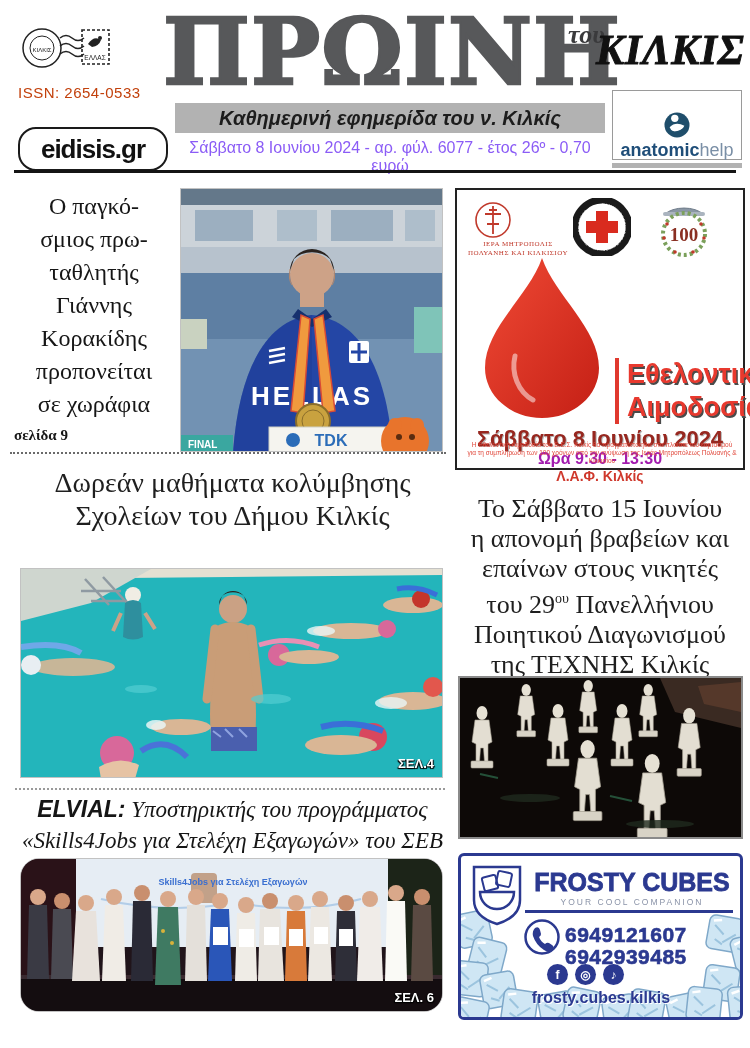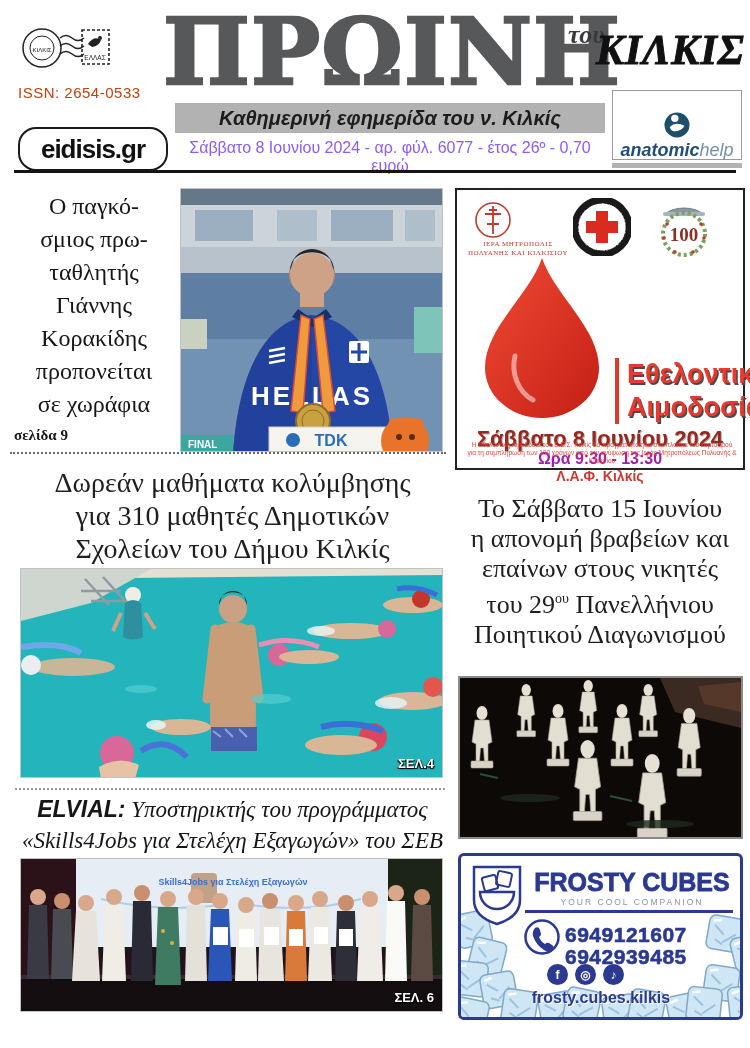--- a/index.html
+++ b/index.html
@@ -38,21 +38,21 @@
   }
   .stamps{ left:20px; top:26px; }
   .site-badge{
     left:18px; top:127px; width:150px; height:44px; border:2.5px solid #1a1a1a; border-radius:18px;
     display:flex; align-items:center; justify-content:center;
     font-family:"Liberation Sans", sans-serif; font-weight:bold; font-size:26px; color:#111;
     letter-spacing:-1px;
   }
   .sponsor-box{
     left:612px; top:90px; width:130px; height:70px; border:1px solid #9a9a9a; background:#fff;
-    display:flex; flex-direction:column; align-items:center; justify-content:flex-start; padding-top:20px;font-style:italic;
+    display:flex; flex-direction:column; align-items:center; justify-content:flex-start; padding-top:20px;
   }
   .sponsor-text{ font-family:"Liberation Sans", sans-serif; font-size:18px; line-height:1; margin-top:2px; }
   .sponsor-text .b{ font-weight:bold; color:#1f4e79; }
   .sponsor-text .l{ font-weight:normal; color:#7a8fa6; }
   .sponsor-underbar{ left:612px; top:163px; width:130px; height:5px; background:#b2b2b2; }
   .main-rule{ left:14px; top:170px; width:722px; height:3px; background:#141414; }
 
   
   .teaser{ left:12px; top:190px; width:164px; text-align:center; }
   .teaser-line{ font-size:24px; line-height:33px; color:#161616; }
@@ -259,21 +259,20 @@
     <div class="bp-time">Ωρα 9:30 - 13:30</div>
     <div class="bp-place">Λ.Α.Φ. Κιλκίς</div>
     <div class="bp-foot">
       <div>Η Εθελοντική Αιμοδοσία του Ε.Ε.Σ. Κιλκίς θα πραγματοποιηθεί στα πλαίσια του εορτασμού</div>
       <div>για τη συμπλήρωση των 100 χρόνων από την ανύψωση της Ιεράς Μητροπόλεως Πολυανής &amp; Κιλκισίου</div>
     </div>
   </div>
 
   <div class="abs swim-headline">
     <div>Δωρεάν μαθήματα κολύμβησης</div>
-    <div>για 310 μαθητές Δημοτικών</div>
     <div>Σχολείων του Δήμου Κιλκίς</div>
   </div>
 
   <div class="abs photo-frame" style="left:20px; top:568px; width:423px; height:210px;">
     <svg width="423" height="210" viewBox="0 0 423 210">
       <rect width="423" height="210" fill="#23b5bb"></rect>
       <polygon points="0,0 423,0 423,6 0,10" fill="#e4e0d2"></polygon>
       <polygon points="0,0 130,0 70,34 0,52" fill="#cfd6cf"></polygon>
       <path d="M64,10 l24,26 M82,8 l24,26 M60,22 h40 M70,32 h40" stroke="#8f9aa2" stroke-width="2.5" fill="none"></path>
 
@@ -332,20 +331,21 @@
     </svg>
     <div class="photo-label">ΣΕΛ.4</div>
   </div>
 
   <div class="abs poetry-headline">
     <div>Το Σάββατο 15 Ιουνίου</div>
     <div>η απονομή βραβείων και</div>
     <div>επαίνων στους νικητές</div>
     <div><span>του 29</span><sup>ου</sup><span> Πανελλήνιου</span></div>
     <div>Ποιητικού Διαγωνισμού</div>
+    <div>της ΤΕΧΝΗΣ Κιλκίς</div>
   </div>
 
   <div class="abs photo-frame" style="left:458px; top:676px; width:285px; height:163px; border:2px solid #8a8a8a;">
     <svg width="281" height="159" viewBox="0 0 281 159">
       <rect width="281" height="159" fill="#0d0907"></rect>
       <polygon points="200,0 281,0 281,50 215,34" fill="#3a2a22"></polygon>
       <polygon points="238,8 281,4 281,34 244,26" fill="#55382a"></polygon>
       <defs>
         <g id="statue">
           <ellipse cx="12" cy="7" rx="5.5" ry="7" fill="#e6e1d4"></ellipse>
@@ -367,21 +367,21 @@
       <path d="M20,96 l18,4 M150,118 l22,5" stroke="#2e6f4e" stroke-width="2" opacity="0.7"></path>
     </svg>
   </div>
 
   <div class="abs dotted-rule" style="left:15px; top:788px; width:430px; border-top-color:#9a9a9a;"></div>
   <div class="abs elvial-headline">
     <div><span class="elvial-brand">ELVIAL:</span>&nbsp;<span>Υποστηρικτής του προγράμματος</span></div>
     <div>«Skills4Jobs για Στελέχη Εξαγωγών» του ΣΕΒ</div>
   </div>
 
-  <div class="abs photo-frame" style="left:20px; top:858px; width:423px; height:154px;">
+  <div class="abs photo-frame" style="left:20px; top:858px; width:423px; height:154px;border-radius:19px;">
     <svg width="423" height="154" viewBox="0 0 423 154">
       <rect width="423" height="154" fill="#20141a"></rect>
       <rect x="55" y="0" width="312" height="88" fill="#e6edf4"></rect>
       <rect x="170" y="14" width="26" height="30" rx="4" fill="#b98d6e" opacity="0.8"></rect>
       <text x="212" y="26" text-anchor="middle" font-family="Liberation Sans, sans-serif" font-size="9" font-weight="bold" fill="#3a6fd0">Skills4Jobs για Στελέχη Εξαγωγών</text>
       <path d="M80,40 q60,14 120,6 M230,46 q60,8 110,-6" stroke="#8fb8e0" stroke-width="2" fill="none" opacity="0.6"></path>
       <rect x="0" y="0" width="55" height="120" fill="#2a1218"></rect>
       <rect x="367" y="0" width="56" height="120" fill="#1c2418"></rect>
       <rect y="118" width="423" height="36" fill="#140d10"></rect>
       <rect y="116" width="423" height="4" fill="#3a2a30"></rect>

